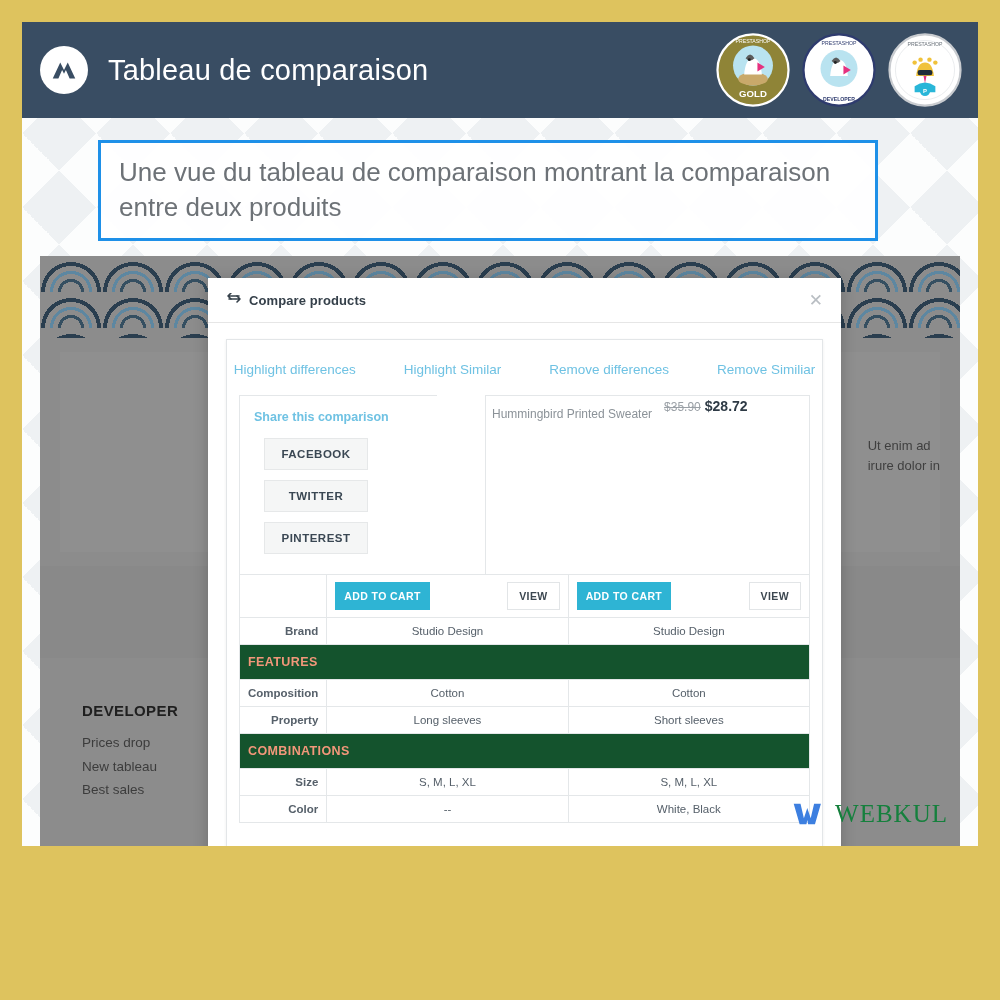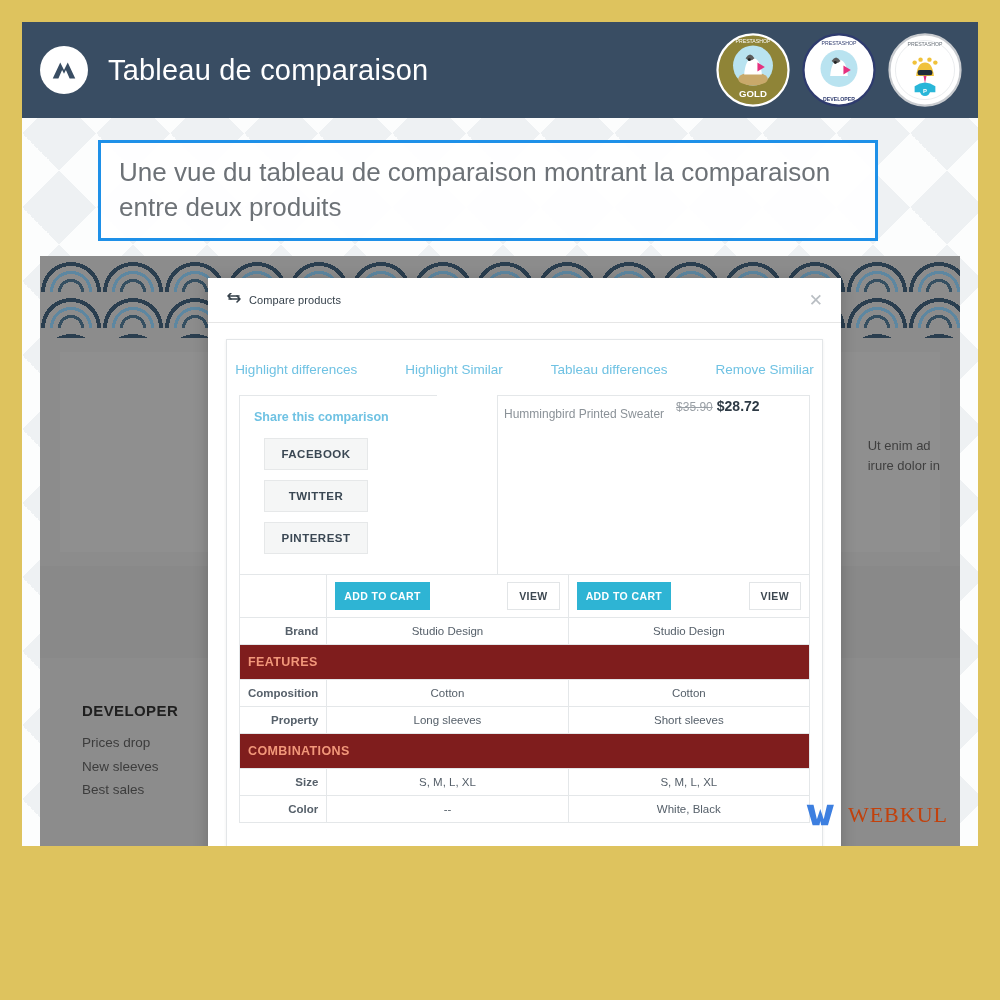--- a/index.html
+++ b/index.html
@@ -140,21 +140,21 @@
     display: flex; flex-direction: column;
   }
   .modal-head {
     height: 45px; flex: 0 0 45px;
     border-bottom: 1px solid #e6e6e6;
     display: flex; align-items: center;
     padding: 0 16px 0 18px;
   }
   .modal-head-icon { width: 16px; height: 14px; margin-right: 7px; flex: 0 0 16px; }
   .modal-title {
-    font-size: 11px; font-weight: normal; color: #35404a;
+    font-size: 13px; font-weight: bold; color: #35404a;
     letter-spacing: .1px;
   }
   .modal-close {
     margin-left: auto; color: #b9bec3; font-size: 17px;
     line-height: 1; cursor: pointer; padding: 4px 2px;
     font-family: "Liberation Sans", sans-serif;
   }
   .modal-body { flex: 1 1 auto; padding: 16px 18px 0 18px; overflow: hidden; }
   .panel {
     border: 1px solid #e3e6e8;
@@ -166,21 +166,21 @@
   .links {
     display: flex; justify-content: center; gap: 48px;
     padding: 22px 0 18px 0;
   }
   .links a {
     color: #6fc2e3; font-size: 13.5px; text-decoration: none; white-space: nowrap;
   }
 
   
   .cmp { padding: 0 12px 10px 12px; }
-  .cmp-top { display: flex; align-items: stretch; gap: 12px; }
+  .cmp-top { display: flex; align-items: stretch; }
   .share-box {
     width: 198px; flex: 0 0 198px;
     border: 1px solid #e4e7e9; border-right: none;
     padding: 14px 12px 10px 12px;
     background: #fff;
   }
   .share-title {
     color: #6fc2e3; font-size: 12.5px; font-weight: bold;
     margin-bottom: 14px; padding-left: 2px;
   }
@@ -238,21 +238,21 @@
     font-size: 11.5px; color: #56606a;
     padding: 7px 8px; vertical-align: middle;
   }
   td.lbl {
     width: 198px; text-align: right; font-weight: bold;
     color: #3c4750; background: #fff;
   }
   td.val { text-align: center; width: 50%; }
   td.actions { padding: 6px 8px; }
   tr.section-row td {
-    background: #7f1d1d; color: #f2977a;
+    background: #14532d; color: #f2977a;
     font-weight: bold; font-size: 12.5px; letter-spacing: .4px;
     padding: 10px 8px; text-align: left;
   }
   .cell-actions { display: flex; align-items: center; justify-content: space-between; }
   .btn-cart {
     background: #2eb4d4; color: #fff; font-size: 10.5px; font-weight: bold;
     letter-spacing: .4px; padding: 8px 9px; border: none; cursor: pointer;
     font-family: "Liberation Sans", sans-serif;
   }
   .btn-view {
@@ -276,21 +276,21 @@
   }
 
   
   .wk {
     position: absolute; right: 30px; bottom: 18px;
     display: flex; align-items: center; gap: 9px; z-index: 7;
   }
   .wk svg { width: 34px; height: 26px; display: block; }
   .wk-text {
     font-family: "Liberation Serif", serif;
-    font-size: 22px; color: #c2410c; letter-spacing: 1px;
+    font-size: 25px; color: #15803d; letter-spacing: 1px;
   }
 </style>
 </head>
 <body>
 
 <div class="frame">
   <div class="tri-bg"></div>
 
   <div class="topbar">
     <div class="logo-circle">
@@ -359,21 +359,21 @@
       <div>Ut enim ad</div>
       <div>irure dolor in</div>
     </div>
     <div class="shop-news">
       <div class="shop-news-txt">Get our latest news an</div>
     </div>
     <div class="shop-footer">
       <div class="fcol">
         <h4>DEVELOPER</h4>
         <a>Prices drop</a>
-        <a>New sleeves</a>
+        <a>New tableau</a>
         <a>Best sales</a>
       </div>
       <div class="fcol right">
         <h4>RMATION</h4>
         <a>s</a>
         <span style="height:14px;display:block;"></span>
         <a>bd058@webkul.com</a>
       </div>
     </div>
   </div>
@@ -388,21 +388,21 @@
       <div class="modal-title">Compare products</div>
       <div class="modal-close">✕</div>
     </div>
 
     <div class="modal-body">
       <div class="panel">
 
         <div class="links">
           <a>Highlight differences</a>
           <a>Highlight Similar</a>
-          <a>Tableau differences</a>
+          <a>Remove differences</a>
           <a>Remove Similiar</a>
         </div>
 
         <div class="cmp">
           <div class="cmp-top">
 
             <div class="share-box">
               <div class="share-title">Share this comparison</div>
               <button class="share-btn">FACEBOOK</button>
               <button class="share-btn">TWITTER</button>

